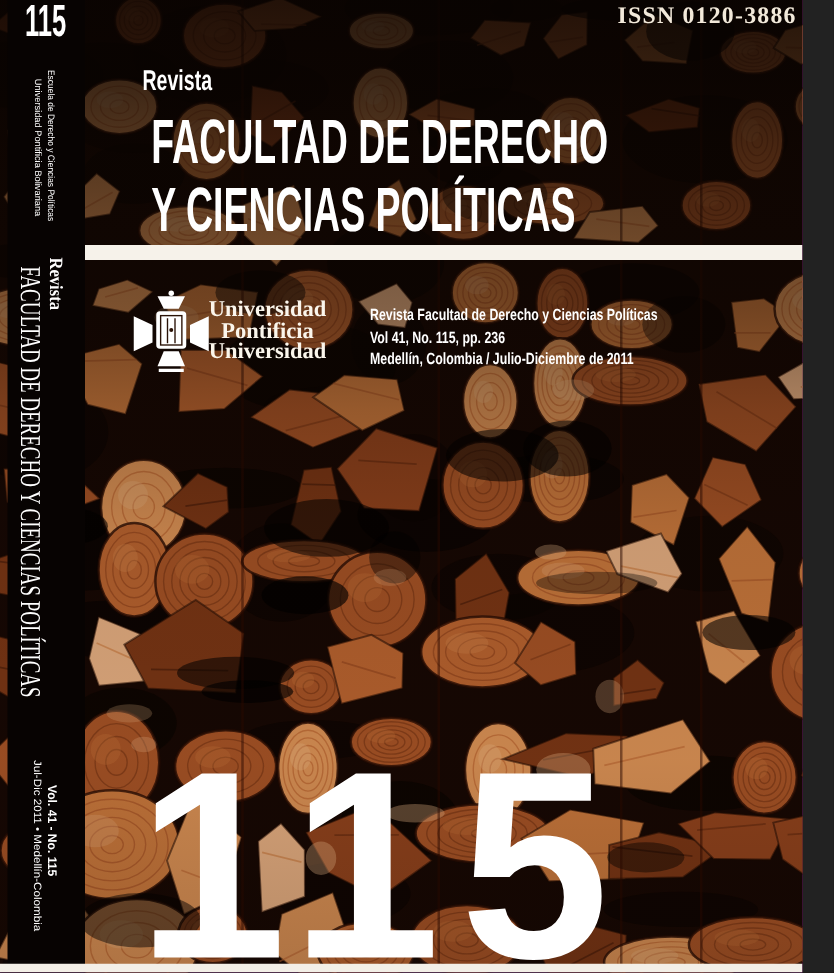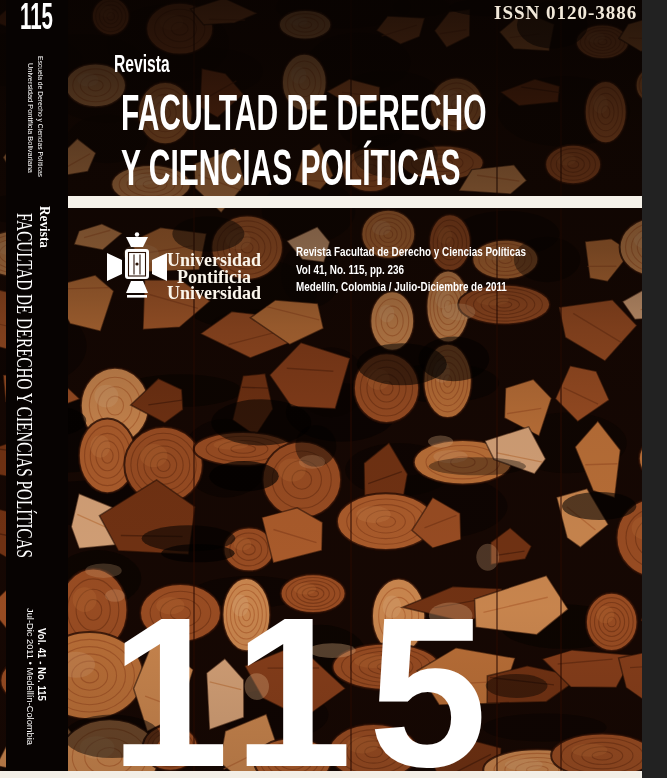--- a/index.html
+++ b/index.html
@@ -22,21 +22,21 @@
   .issn{position:absolute;left:494px;top:2px;z-index:5;color:#f2e9da;
         font:700 19px/1.15 "Liberation Serif",serif;letter-spacing:1px;}
   .cover-revista{position:absolute;left:114px;top:53px;z-index:5;color:#fff;white-space:nowrap;
         font:700 23px/1 "Liberation Sans",sans-serif;transform:scaleX(.68);transform-origin:0 0;}
   .cover-title{position:absolute;left:121px;z-index:5;color:#fff;white-space:nowrap;
         font:700 50px/50px "Liberation Sans",sans-serif;transform:scaleX(.60);transform-origin:0 0;}
   #title1{top:88px;}
   #title2{top:143px;}
   .band{position:absolute;left:68px;right:0;top:196px;height:12px;background:#f6f2ea;z-index:5;}
   .logo-shield{position:absolute;left:101px;top:231px;z-index:5;}
-  .logo-text{position:absolute;left:158px;top:252px;width:112px;z-index:5;text-align:center;
+  .logo-text{position:absolute;left:158px;top:239px;width:112px;z-index:5;text-align:center;
         color:#fbf6ec;font:700 18px/16.5px "Liberation Serif",serif;}
   .citation{position:absolute;left:296px;top:243px;z-index:5;color:#fff;white-space:nowrap;
         font:700 13px/17.5px "Liberation Sans",sans-serif;transform:scaleX(.76);transform-origin:0 0;}
   #bignum-svg{position:absolute;left:0;top:0;z-index:5;pointer-events:none;}
   #bignum-svg text{fill:#fff;font-family:"Liberation Sans",sans-serif;font-weight:bold;
         font-size:214px;letter-spacing:16px;}
   .bottom-strip{position:absolute;left:0;right:0;top:771px;height:7px;background:#f3efe7;z-index:6;}
 </style>
 </head>
 <body>

